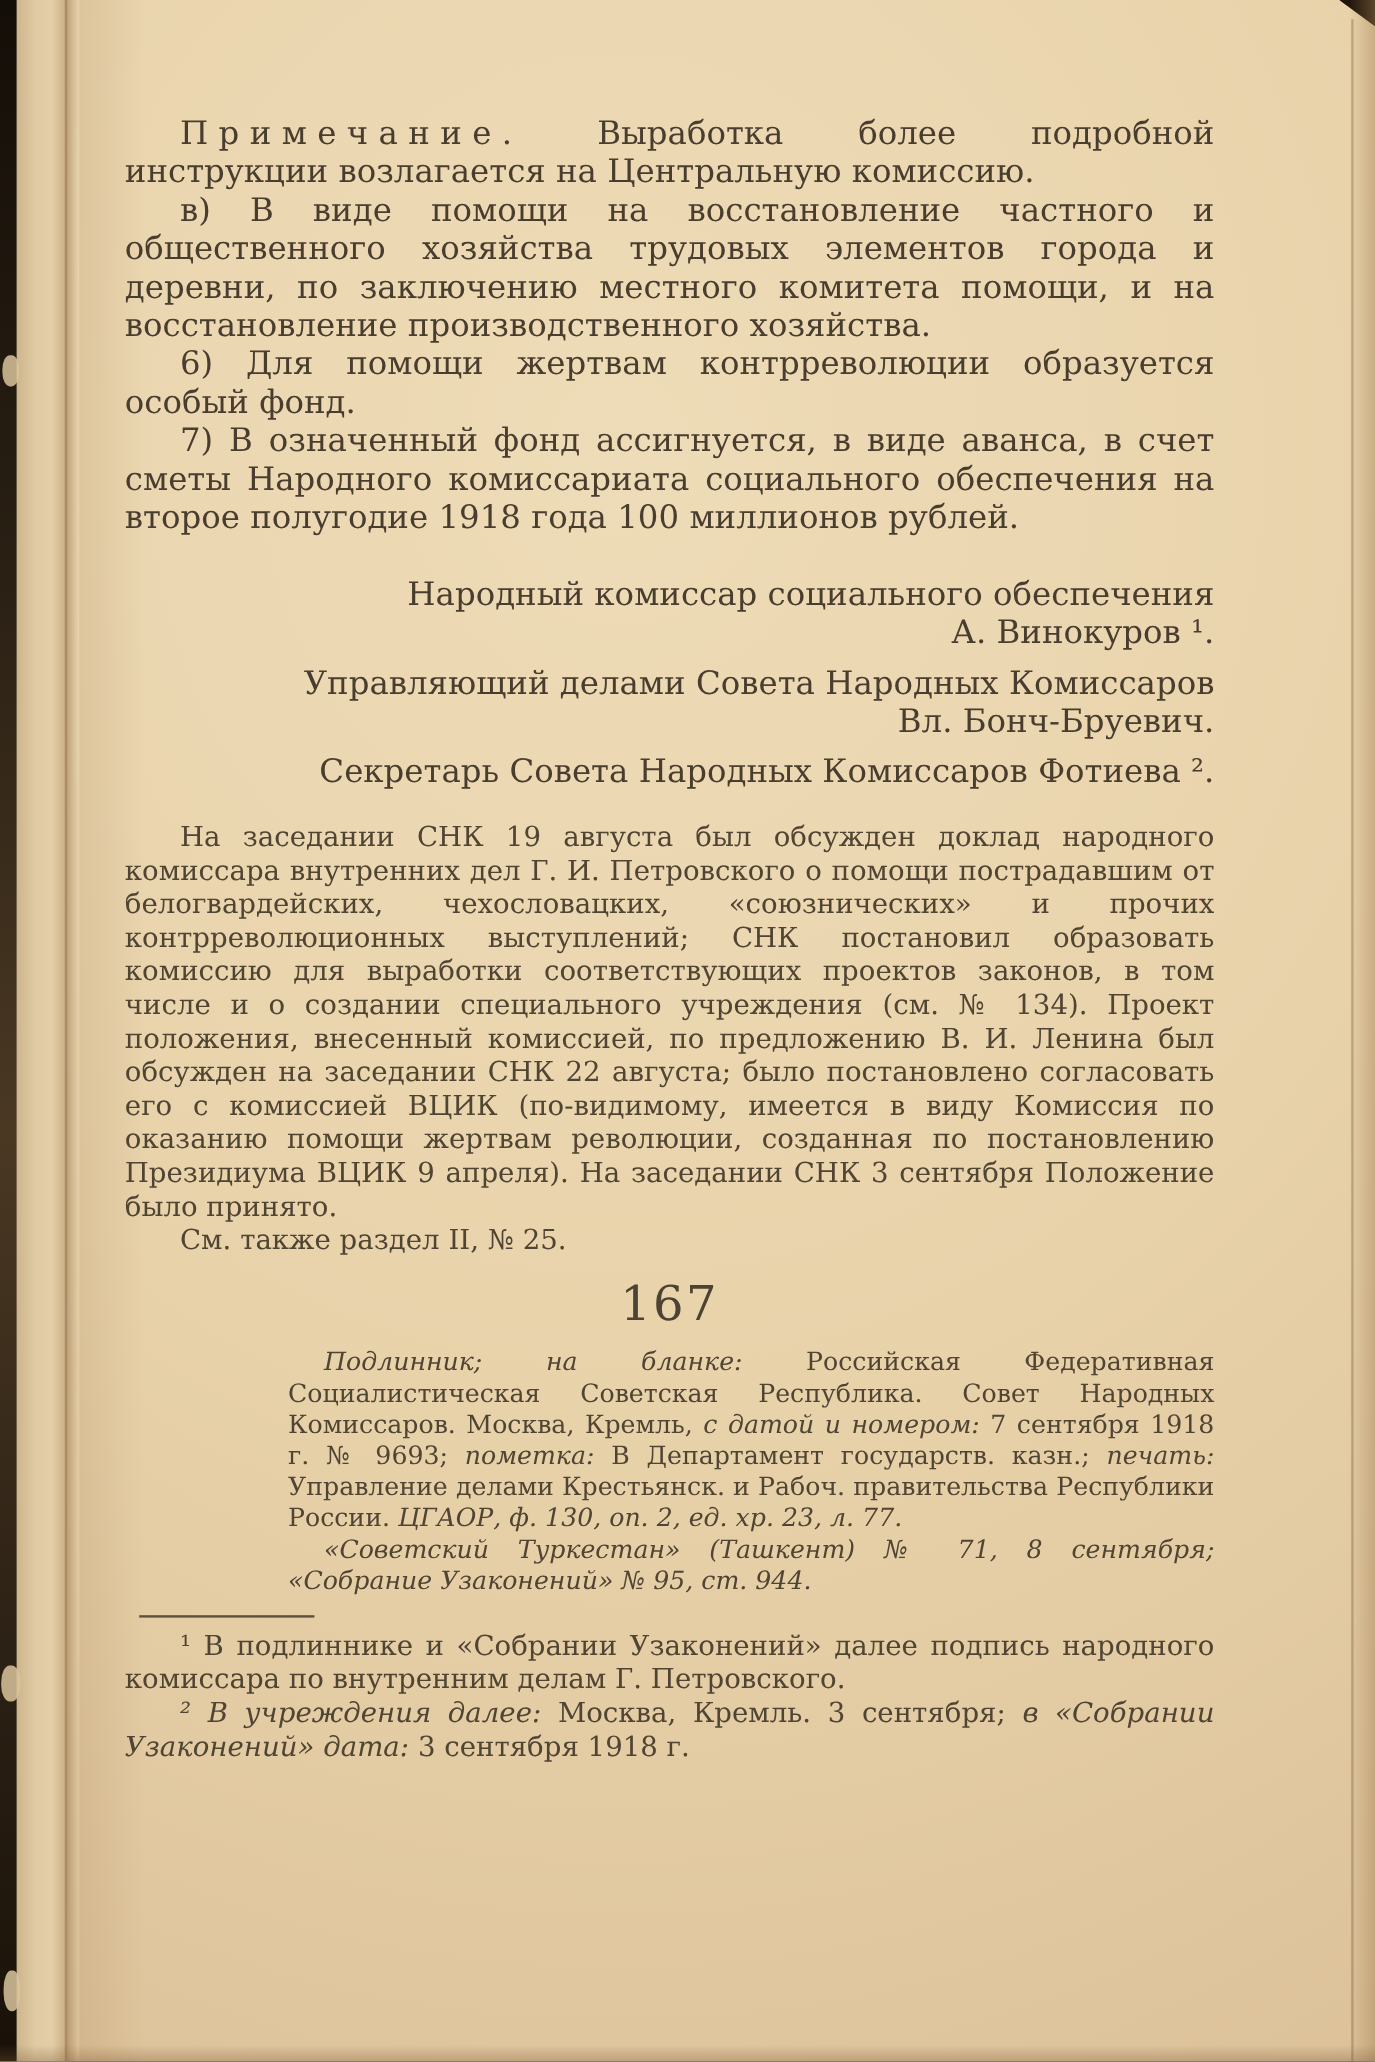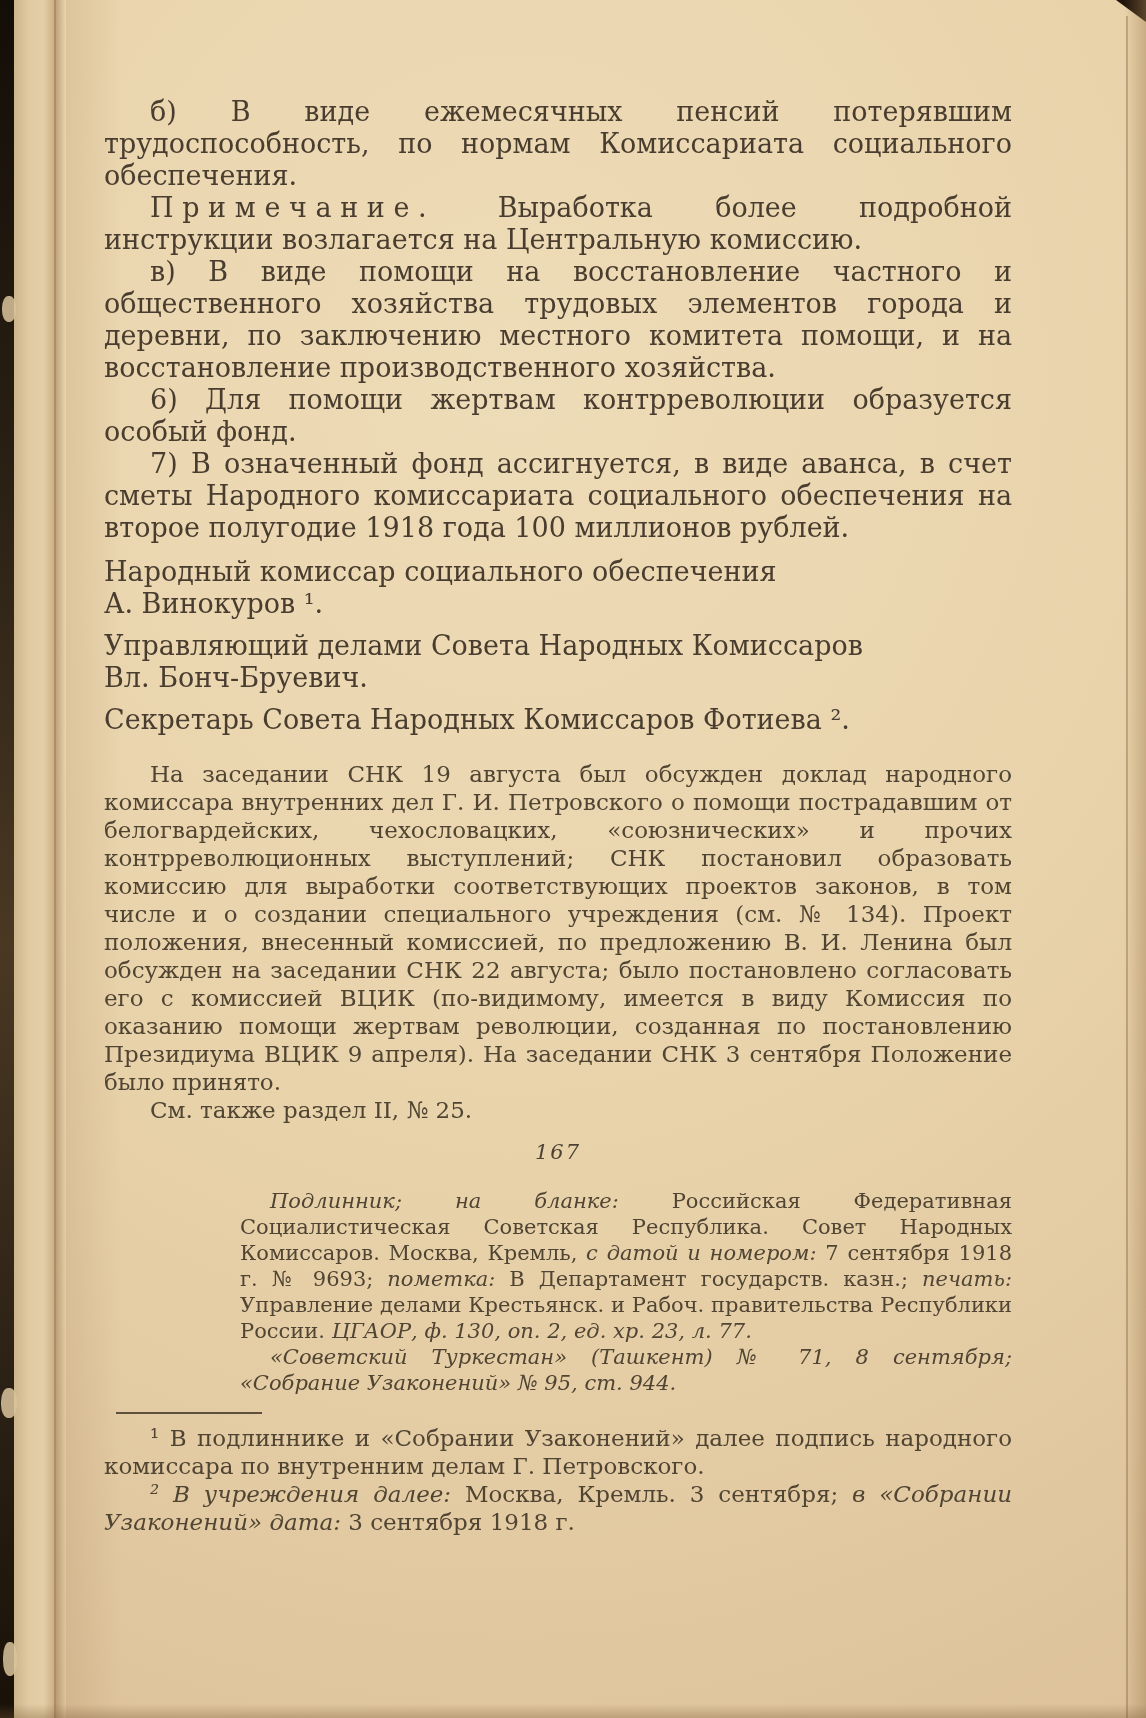--- a/index.html
+++ b/index.html
@@ -59,30 +59,30 @@
     position: absolute; left: 104px; top: 0; width: 908px;
     padding-top: 96px;
   }
   p, h2 { margin: 0; padding: 0; font-weight: normal; }
 
   .body  { font-size: 27px; line-height: 32px; color: #493d2f; }
   .just  { text-align: justify; }
   .ind   { text-indent: 46px; }
   .spaced{ letter-spacing: 0.32em; }
 
-  .sig-block { margin-top: 12px; }
+  .sig-block { margin-top: 32px; text-align: right; }
   .sig   { font-size: 27px; line-height: 32px; }
   .gap   { margin-top: 10px; }
 
   .small { font-size: 23px; line-height: 28px; color: #504433; }
   .commentary { margin-top: 24px; }
 
   .doc-number {
-    margin: 16px 0 24px 0; text-align: center;
-    font-size: 21px; font-style: italic; letter-spacing: 2px; color: #4e4234;
+    margin: 16px 0 12px 0; text-align: center;
+    font-size: 40px; letter-spacing: 2px; color: #4e4234;
   }
   .heading {
     font-size: 31px; line-height: 38px; font-style: italic;
     word-spacing: 5px; color: #4c4032;
   }
 
   .source { margin-top: 12px; margin-left: 136px; width: 772px; }
   .source p { font-size: 21px; line-height: 26px; color: #504433; text-align: justify; }
   .ind-sm { text-indent: 30px; }
   .it { font-style: italic; }
@@ -105,21 +105,20 @@
   <div class="thread thread-1"></div>
   <div class="thread thread-2"></div>
   <div class="thread thread-3"></div>
   <div class="corner-tr"></div>
   <div class="edge-right"></div>
   <div class="fold-right"></div>
   <div class="edge-bottom"></div>
 
   <div class="content">
 
-    <p class="body just ind">б) В виде ежемесячных пенсий потерявшим трудоспособность, по нормам Комиссариата социального обеспечения.</p>
 
     <p class="body just ind"><span class="spaced">Примечание.</span> <span>Выработка более подробной инструкции возлагается на Центральную комиссию.</span></p>
 
     <p class="body just ind">в) В виде помощи на восстановление частного и общественного хозяйства трудовых элементов города и деревни, по заключению местного комитета помощи, и на восстановление производственного хозяйства.</p>
 
     <p class="body just ind">6) Для помощи жертвам контрреволюции образуется особый фонд.</p>
 
     <p class="body just ind">7) В означенный фонд ассигнуется, в виде аванса, в счет сметы Народного комиссариата социального обеспечения на второе полугодие 1918 года 100 миллионов рублей.</p>
 
     <div class="sig-block">

